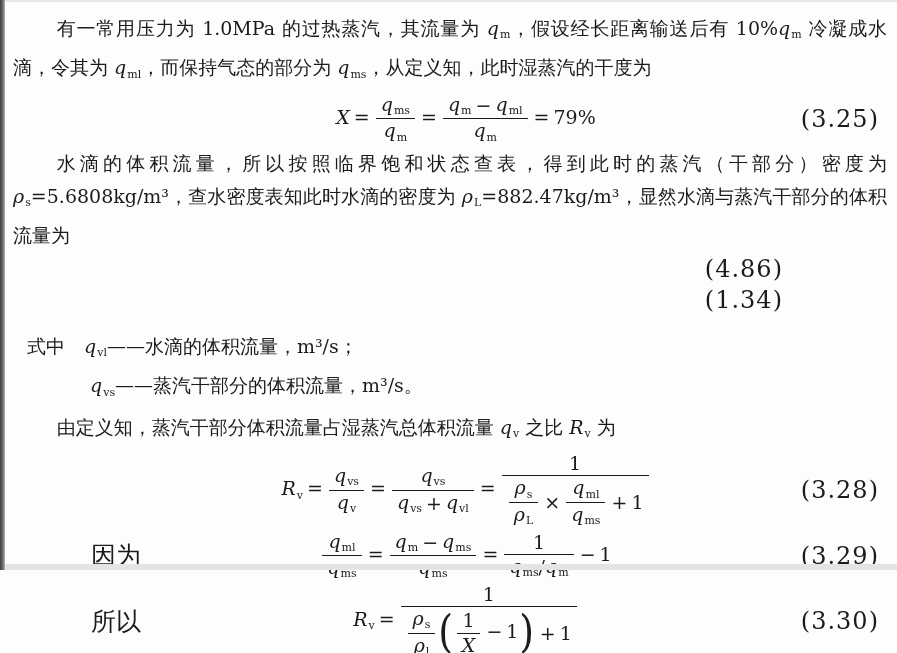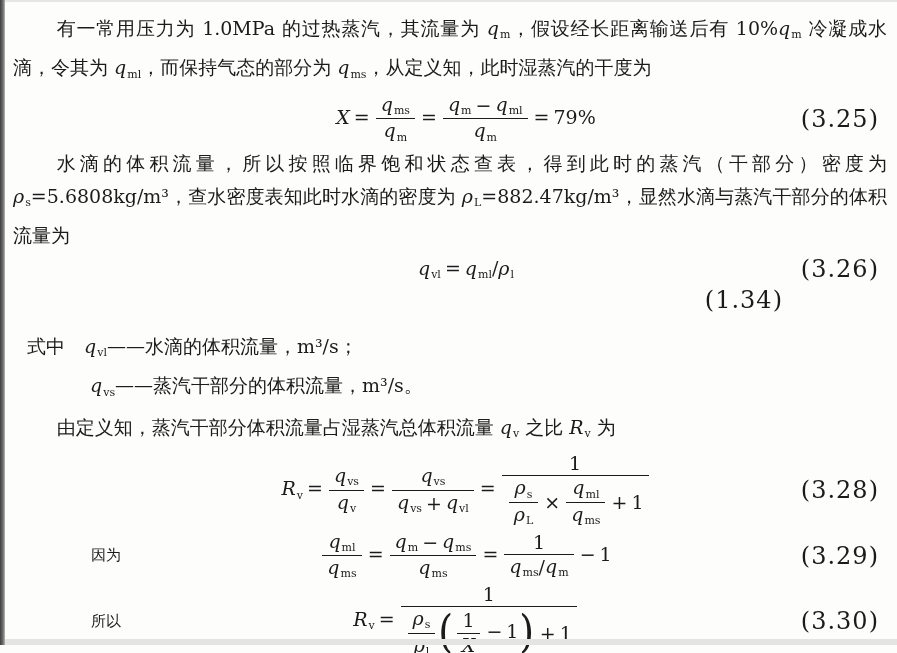--- a/index.html
+++ b/index.html
@@ -4,21 +4,21 @@
 <style>
   html, body {
     margin: 0; padding: 0;
     width: 897px; height: 653px;
     overflow: hidden;
     background: #fdfdfc;
     font-family: "DejaVu Serif", "Liberation Serif", serif;
   }
   .page {
     position: relative;
-    width: 897px; height: 645px;
+    width: 897px; height: 570px;
     background: #fdfdfc;
     color: #1b1b1b;
   }
   .edge-left {
     position: absolute; left: 0; top: 0; bottom: 0; width: 5px;
     background: linear-gradient(90deg, #3f3f3f 0%, #6f6f6f 60%, #b9b9b9 100%);
   }
   .edge-top {
     position: absolute; left: 5px; right: 0; top: 0; height: 2px;
     background: #e6e6e4;
@@ -43,21 +43,21 @@
     margin: 0;
   }
   .eqrow {
     display: grid;
     grid-template-columns: 128px 1fr 96px;
     align-items: center;
     margin: 3px 0;
   }
   .eqlabel {
     padding-left: 78px;
-    font-size: 15px;
+    font-size: 25px;
     white-space: nowrap;
   }
   .eqbody {
     text-align: center;
   }
   .eqnum {
     text-align: right;
     padding-right: 8px;
     font-size: 24px;
     letter-spacing: 1px;
@@ -132,22 +132,21 @@
             </span>
             <span class="fd">
               <span class="mi"><span class="mib">q</span><span class="msub">m</span></span>
             </span>
           </span><span class="mo">=</span><span class="mr">79%</span></div>
         <div class="eqnum">(3.25)</div>
       </div>
       <div class="para"><span class="mr">水滴的体积流量，所以按照临界饱和状态查表，得到此时的蒸汽（干部分）密度为 </span><span class="mi"><span class="mib">ρ</span><span class="msub">s</span></span><span class="mr">=5.6808kg/m³，查水密度表知此时水滴的密度为 </span><span class="mi"><span class="mib">ρ</span><span class="msub">L</span></span><span class="mr">=882.47kg/m³，显然水滴与蒸汽干部分的体积流量为</span></div>
       <div class="eqrow">
         <div class="eqlabel"></div>
-        <div class="eqbody"><span class="mi"><span class="mib">q</span><span class="msub">vl</span></span><span class="mo">=</span><span class="mi"><span class="mib">q</span><span class="msub">ml</span></span><span class="mr">/</span><span class="mi"><span class="mib">ρ</span><span class="msub">l</span></span></div>
-        <div class="eqnum">(3.26)</div>
+        <div class="eqnum">(4.86)</div>
       </div>
       <div class="eqrow">
         <div class="eqlabel"></div>
         <div class="eqnum">(1.34)</div>
       </div>
       <div class="defline" style="padding-left: 14px; margin-top: 16px;"><span class="mr">式中　</span><span class="mi"><span class="mib">q</span><span class="msub">vl</span></span><span class="mr">——水滴的体积流量，m³/s；</span></div>
       <div class="defline" style="padding-left: 77px;"><span class="mi"><span class="mib">q</span><span class="msub">vs</span></span><span class="mr">——蒸汽干部分的体积流量，m³/s。</span></div>
       <div class="para"><span class="mr">由定义知，蒸汽干部分体积流量占湿蒸汽总体积流量 </span><span class="mi"><span class="mib">q</span><span class="msub">v</span></span><span class="mr"> 之比 </span><span class="mi"><span class="mib">R</span><span class="msub">v</span></span><span class="mr"> 为</span></div>
       <div class="eqrow">
         <div class="eqlabel"></div>

